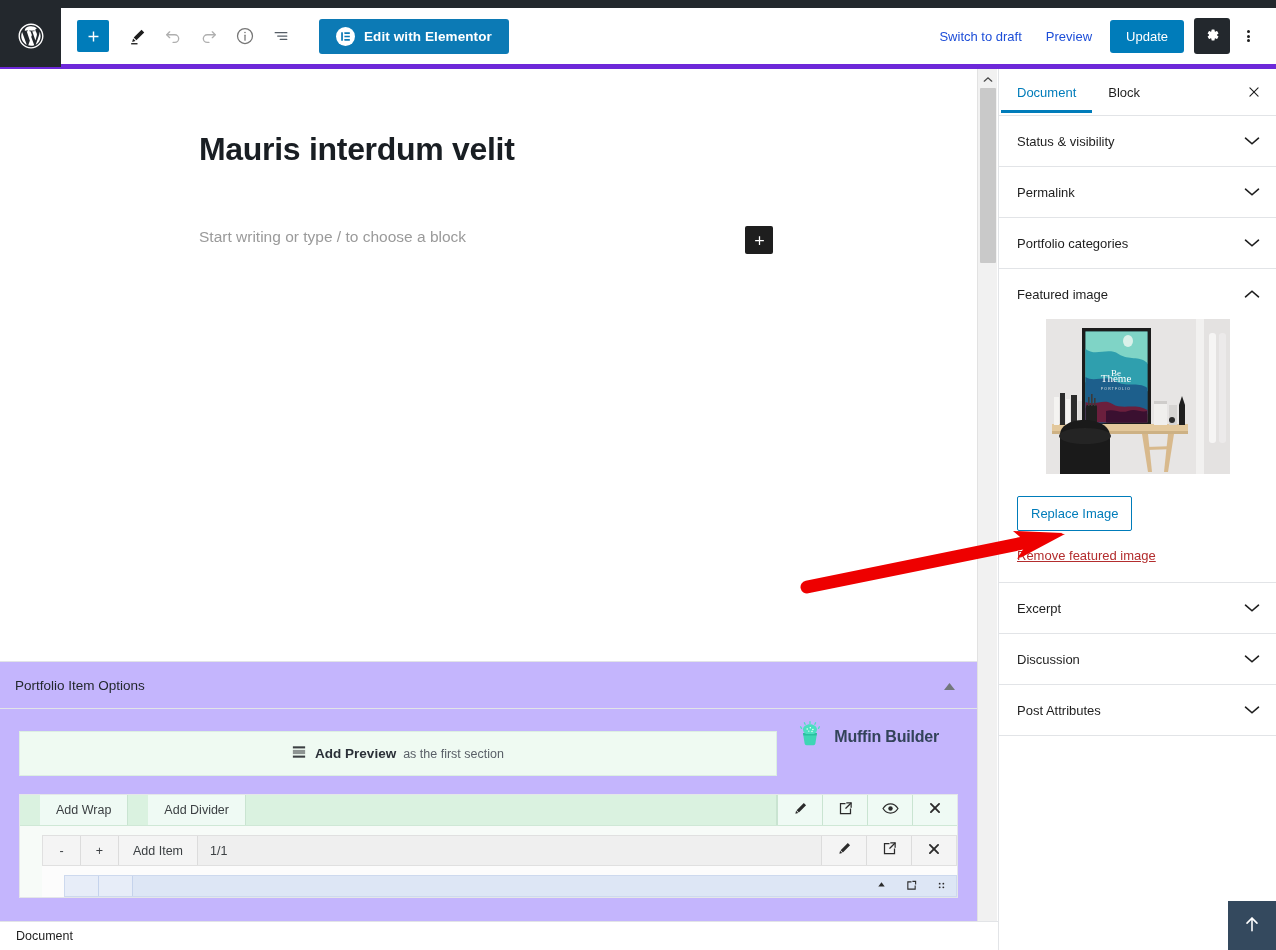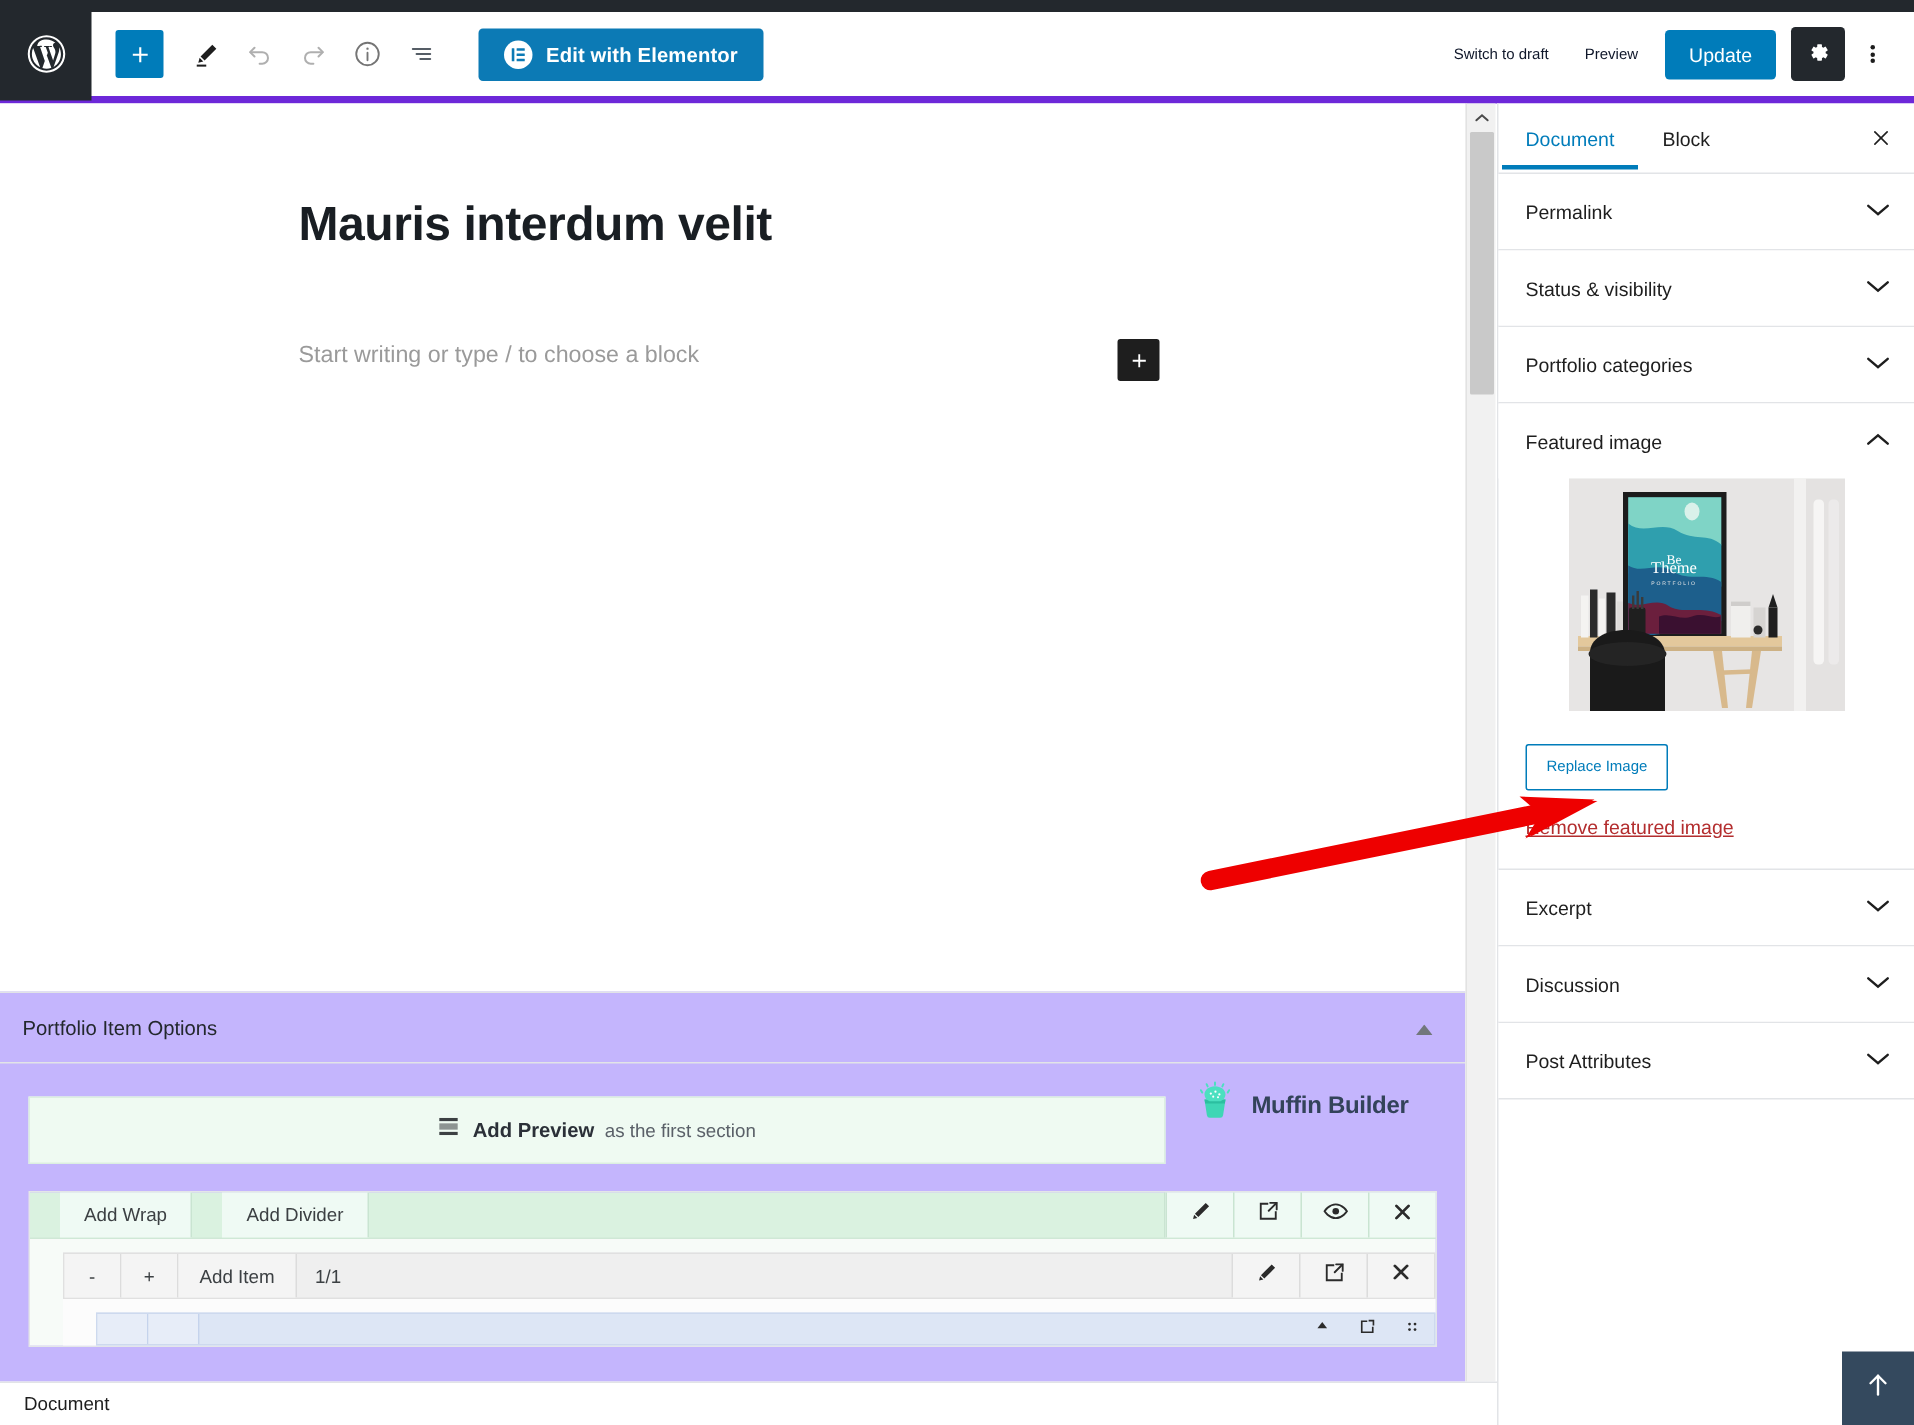--- a/index.html
+++ b/index.html
@@ -51,21 +51,21 @@
   .el-badge {
     width: 19px; height: 19px; border-radius: 50%; background: #fff;
     display: flex; align-items: center; justify-content: center; flex: 0 0 19px;
   }
   .el-badge svg { display: block; }
 
   .header-right {
     margin-left: auto; display: flex; align-items: center; gap: 0; padding-right: 12px;
   }
   .hlink {
-    color: #0f172a; font-size: 10px; background: none; border: none; cursor: pointer;
+    color: #1d4ed8; font-size: 13px; background: none; border: none; cursor: pointer;
     padding: 6px 12px; font-family: "Liberation Sans", sans-serif;
   }
   .update-btn {
     background: #007cba; color: #fff; border: none; border-radius: 3px;
     font-size: 13px; font-weight: 400; padding: 9px 16px; cursor: pointer;
     margin-left: 6px; font-family: "Liberation Sans", sans-serif;
   }
   .gear-btn {
     width: 36px; height: 36px; margin-left: 10px; background: #23282d;
     border: none; border-radius: 3px; cursor: pointer;
@@ -207,21 +207,21 @@
   .panel-title { font-size: 13px; color: #1e1e1e; }
   .panel-body { padding: 0 18px 18px 18px; }
 
   .featured-thumb {
     width: 184px; height: 155px; margin: 0 auto 0 29px; display:block;
     position: relative; overflow: hidden; cursor: pointer;
     border: 0; background: #e9e9e7;
   }
   .replace-btn {
     margin-top: 22px; background: #fff; color: #007cba; border: 1px solid #007cba;
-    border-radius: 2px; font-size: 10px; padding: 9px 13px; cursor: pointer;
+    border-radius: 2px; font-size: 13px; padding: 9px 13px; cursor: pointer;
     font-family: "Liberation Sans", sans-serif;
     text-align: right;
   }
   .remove-link {
     display: inline-block; margin-top: 17px; color: #b32d2e; font-size: 13px;
     text-decoration: underline; cursor: pointer;
   }
 
   
   .annot { position: absolute; left: 795px; top: 525px; pointer-events: none; }
@@ -535,32 +535,32 @@
           <svg width="14" height="14" viewBox="0 0 24 24" stroke="#1e1e1e" stroke-width="1.9" stroke-linecap="round">
             <line x1="5" y1="5" x2="19" y2="19"></line>
               <line x1="19" y1="5" x2="5" y2="19"></line>
           </svg>
         </span>
       </button>
     </div>
 
     <div class="panel">
       <div class="panel-head">
-        <span class="panel-title">Permalink</span>
+        <span class="panel-title">Status &amp; visibility</span>
         <span>
           <svg width="16" height="10" viewBox="0 0 16 10" fill="none" stroke="#1e1e1e" stroke-width="1.6" stroke-linecap="round">
               <path d="M1.5 2.2L8 7.8l6.5-5.6"></path>
             </svg>
         </span>
       </div>
     </div>
 
     <div class="panel">
       <div class="panel-head">
-        <span class="panel-title">Status &amp; visibility</span>
+        <span class="panel-title">Permalink</span>
         <span>
           <svg width="16" height="10" viewBox="0 0 16 10" fill="none" stroke="#1e1e1e" stroke-width="1.6" stroke-linecap="round">
               <path d="M1.5 2.2L8 7.8l6.5-5.6"></path>
             </svg>
         </span>
       </div>
     </div>
 
     <div class="panel">
       <div class="panel-head">

